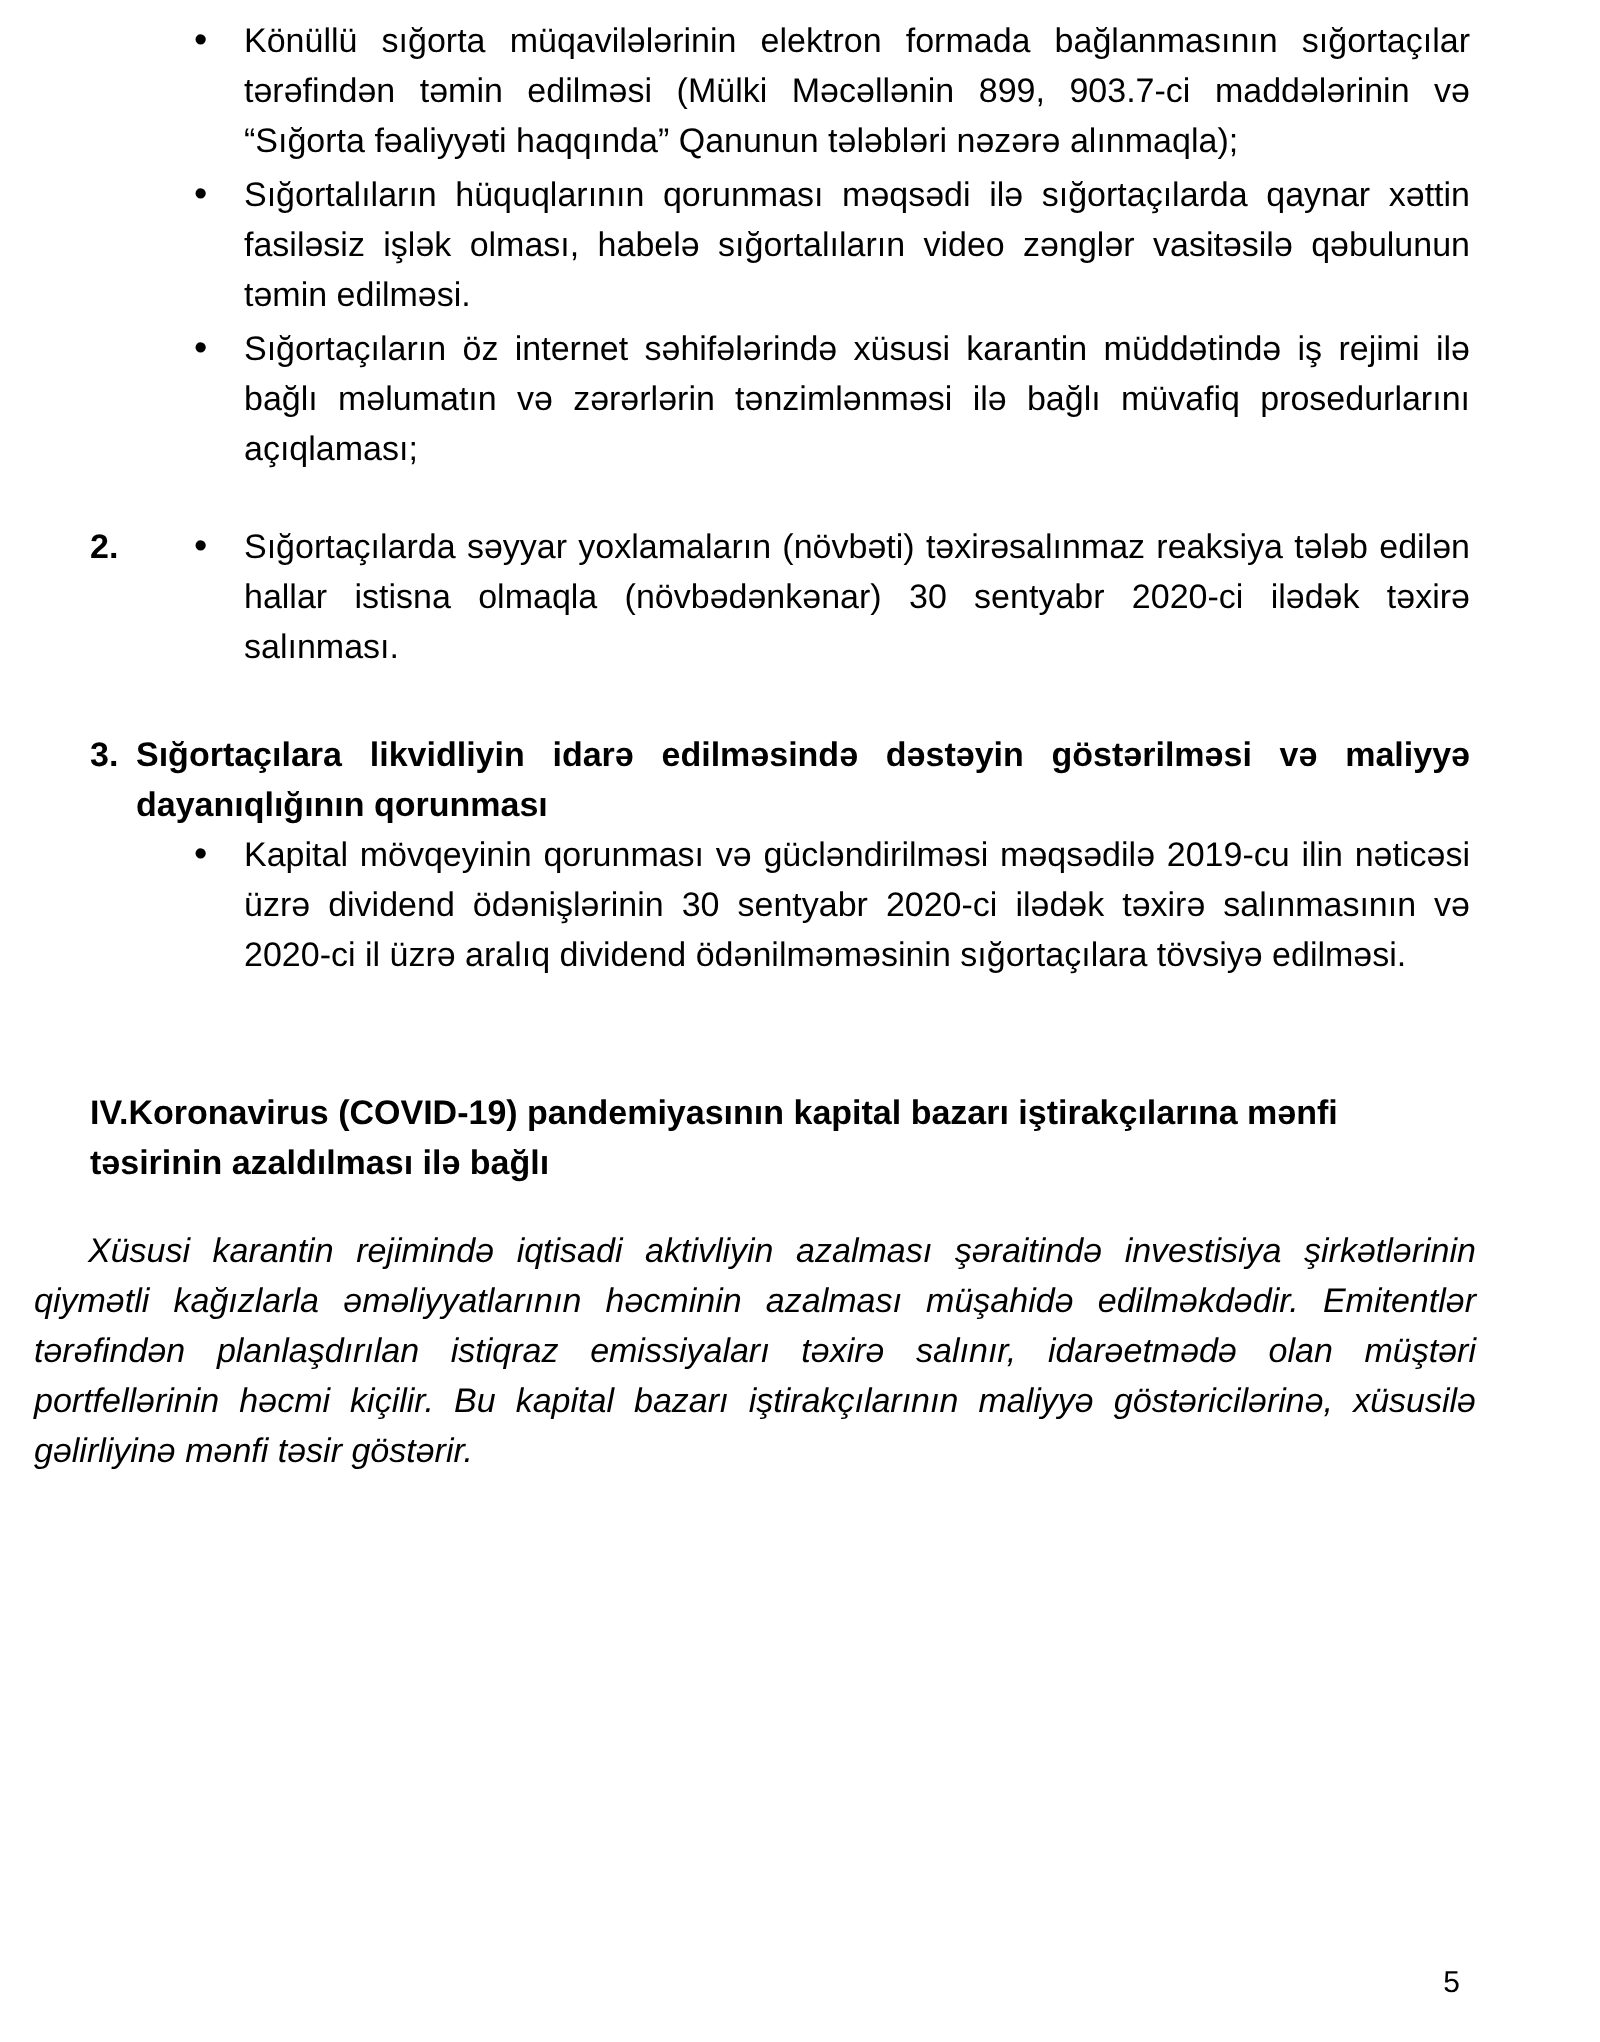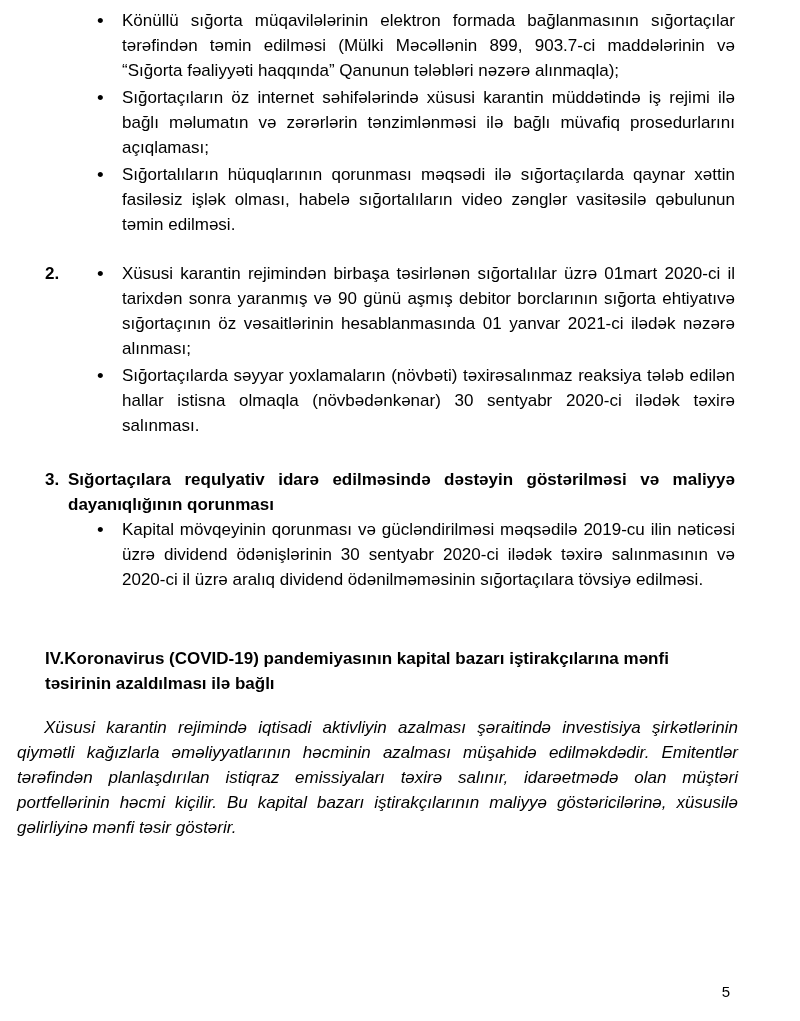--- a/index.html
+++ b/index.html
@@ -67,36 +67,35 @@
     line-height: 15px;
   }
 </style>
 </head>
 <body>
 
 <div class="page">
 
   <ul class="bullet-list">
     <li>Könüllü sığorta müqavilələrinin elektron formada bağlanmasının sığortaçılar tərəfindən təmin edilməsi (Mülki Məcəllənin 899, 903.7-ci maddələrinin və “Sığorta fəaliyyəti haqqında” Qanunun tələbləri nəzərə alınmaqla);</li>
+    <li>Sığortalıların hüquqlarının qorunması məqsədi ilə sığortaçılarda qaynar xəttin fasiləsiz işlək olması, habelə sığortalıların video zənglər vasitəsilə qəbulunun təmin edilməsi.</li>
     <li>Sığortaçıların öz internet səhifələrində xüsusi karantin müddətində  iş rejimi ilə bağlı məlumatın və zərərlərin tənzimlənməsi ilə bağlı müvafiq prosedurlarını açıqlaması;</li>
-    <li>Sığortalıların hüquqlarının qorunması məqsədi ilə sığortaçılarda qaynar xəttin fasiləsiz işlək olması, habelə sığortalıların video zənglər vasitəsilə qəbulunun təmin edilməsi.</li>
   </ul>
 
   <div class="num-heading mt-sec2">
     <span class="num">2.</span>
   </div>
 
   <ul class="bullet-list mt-list2">
-    <li>Xüsusi karantin rejimindən birbaşa təsirlənən sığortalılar üzrə 01mart 2020-ci il tarixdən sonra yaranmış və 90 günü aşmış debitor borclarının sığorta ehtiyatıvə sığortaçının öz vəsaitlərinin hesablanmasında 01 yanvar 2021-ci ilədək nəzərə alınması;</li>
     <li>Sığortaçılarda səyyar yoxlamaların (növbəti) təxirəsalınmaz reaksiya tələb edilən hallar istisna olmaqla (növbədənkənar) 30 sentyabr 2020-ci ilədək təxirə salınması.</li>
   </ul>
 
   <div class="num-heading mt-sec3">
     <span class="num">3.</span>
-    <span>Sığortaçılara requlyativ idarə edilməsində dəstəyin göstərilməsi və maliyyə dayanıqlığının qorunması</span>
+    <span>Sığortaçılara likvidliyin idarə edilməsində dəstəyin göstərilməsi və maliyyə dayanıqlığının qorunması</span>
   </div>
 
   <ul class="bullet-list mt-list3">
     <li>Kapital mövqeyinin qorunması və gücləndirilməsi məqsədilə 2019-cu ilin nəticəsi üzrə dividend ödənişlərinin 30 sentyabr 2020-ci ilədək təxirə salınmasının və 2020-ci il üzrə aralıq dividend ödənilməməsinin sığortaçılara tövsiyə edilməsi.</li>
   </ul>
 
   <div class="center-heading">IV.Koronavirus (COVID-19) pandemiyasının kapital bazarı iştirakçılarına mənfi təsirinin azaldılması ilə bağlı</div>
 
   <p class="intro-paragraph">Xüsusi karantin rejimində iqtisadi aktivliyin azalması şəraitində investisiya şirkətlərinin qiymətli kağızlarla əməliyyatlarının həcminin azalması müşahidə edilməkdədir. Emitentlər tərəfindən planlaşdırılan istiqraz emissiyaları təxirə salınır, idarəetmədə olan müştəri portfellərinin həcmi kiçilir. Bu kapital bazarı iştirakçılarının maliyyə göstəricilərinə, xüsusilə gəlirliyinə mənfi təsir göstərir.</p>
 

